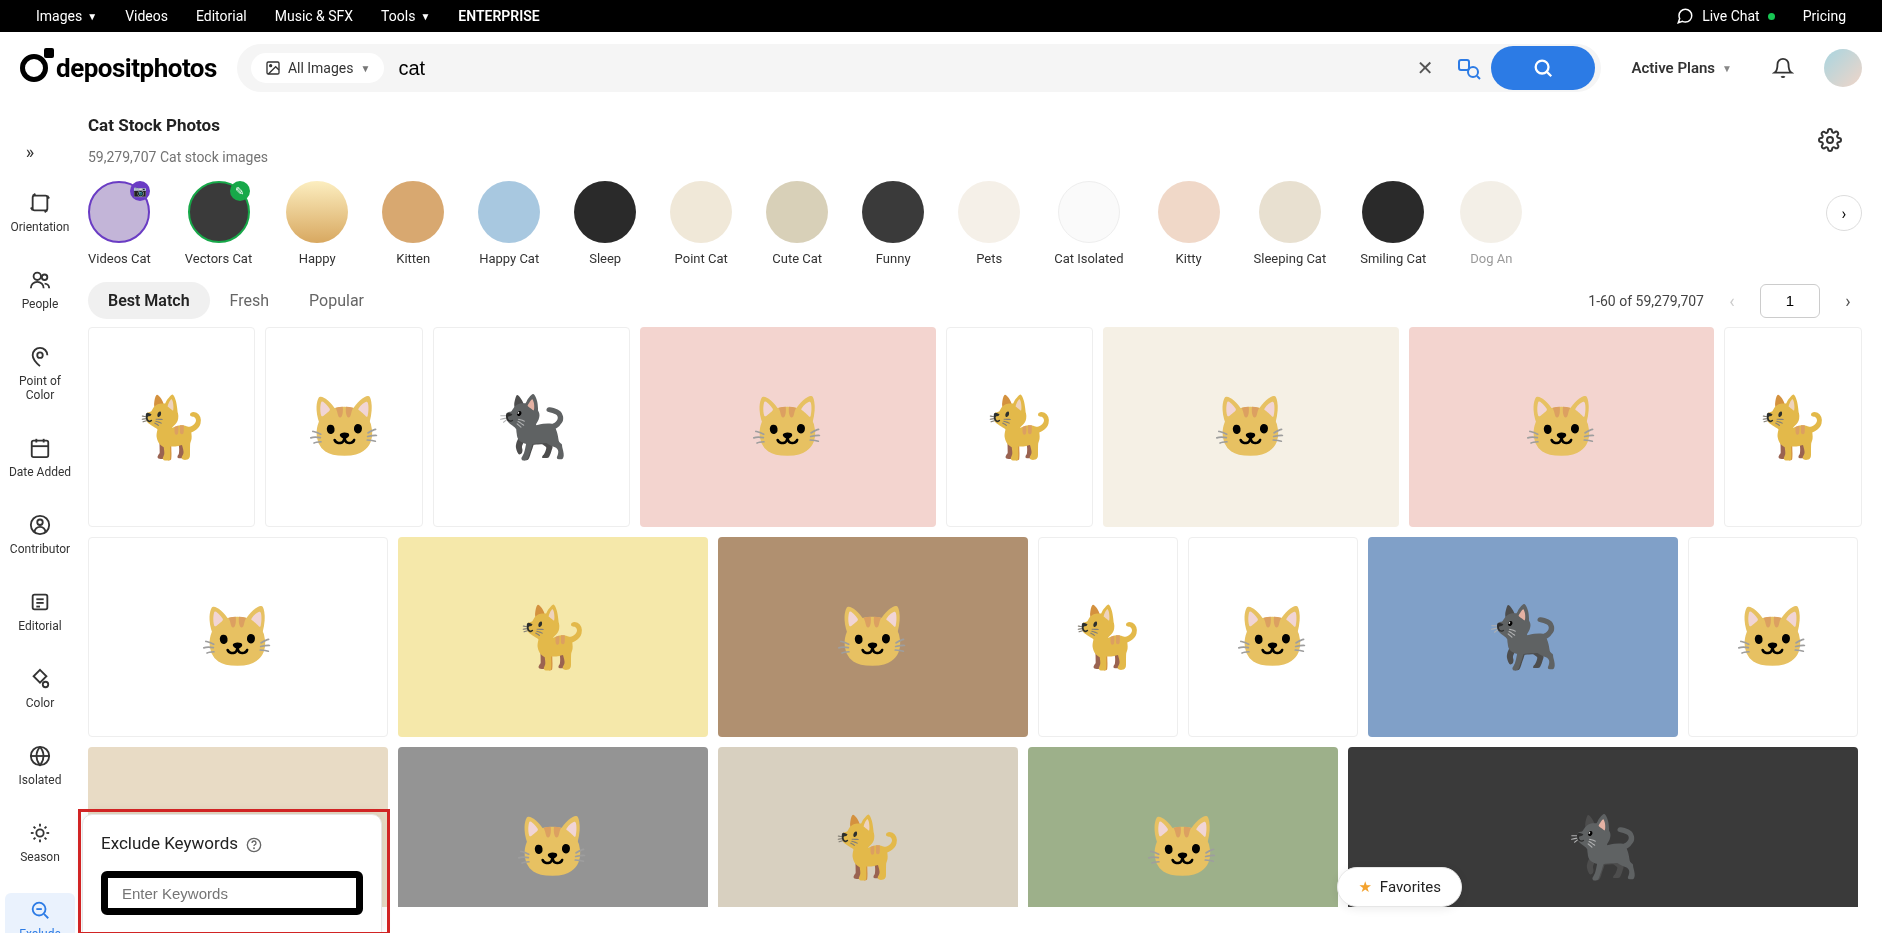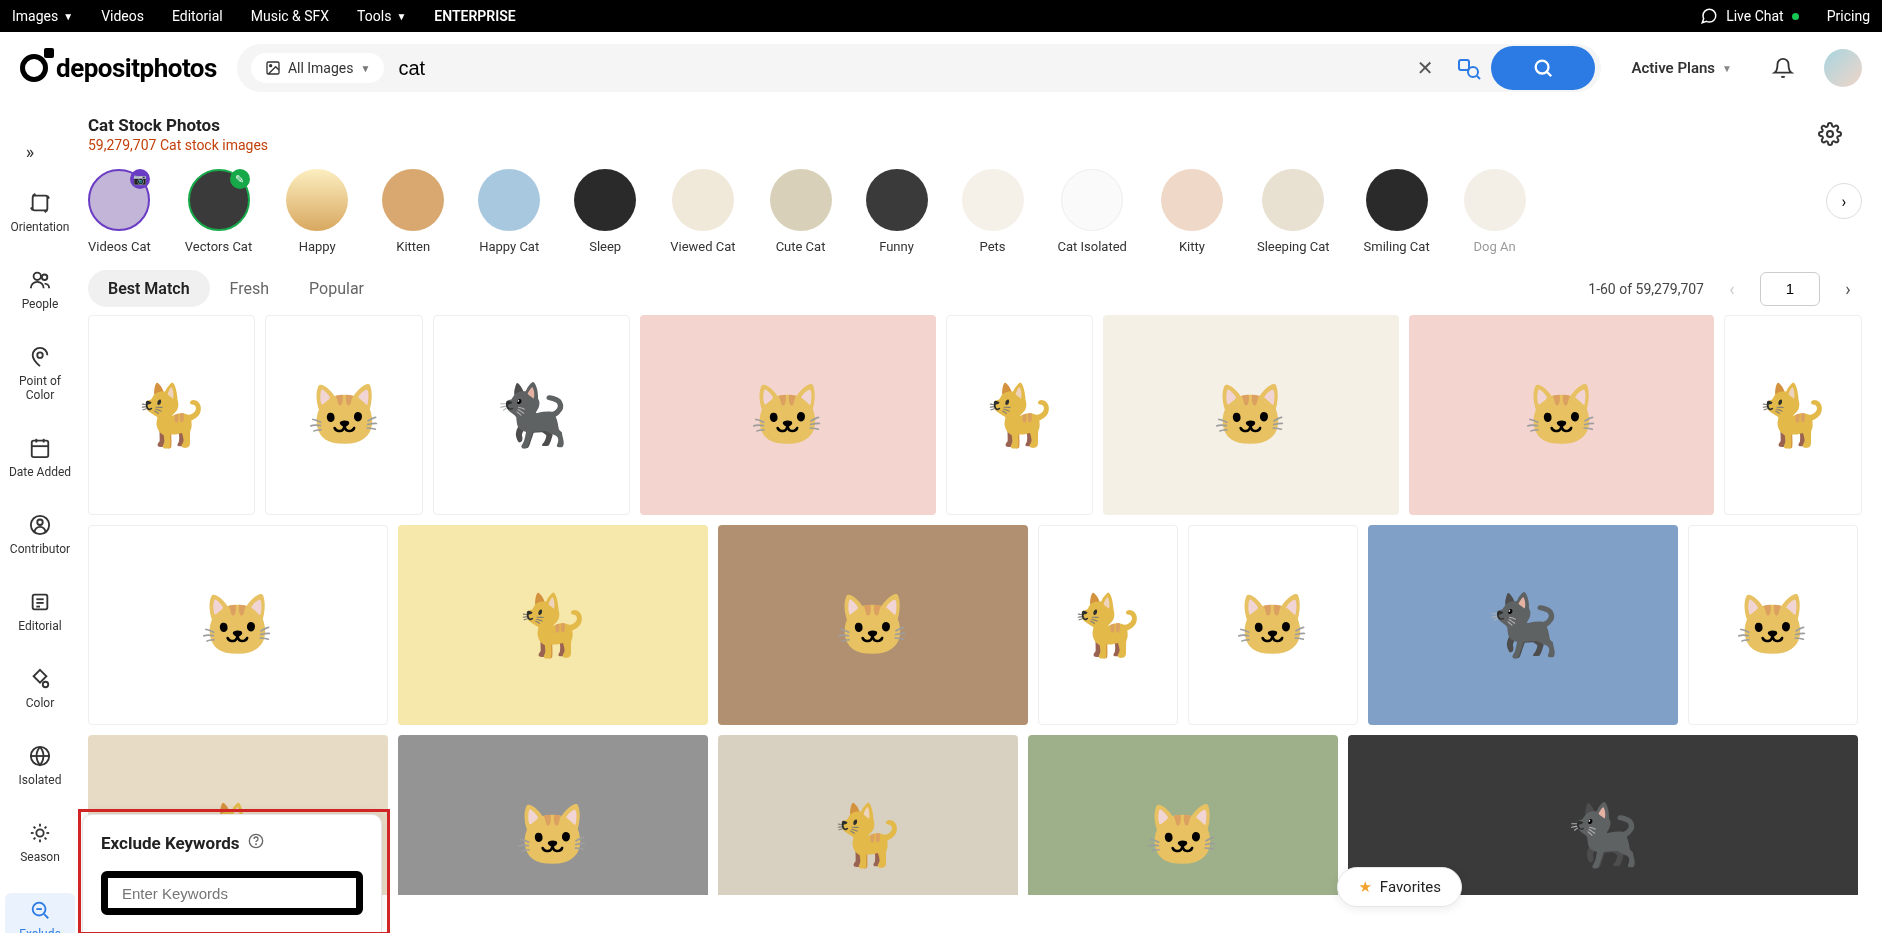--- a/index.html
+++ b/index.html
@@ -1,19 +1,19 @@
 <!DOCTYPE html>
 <html><head>
 <meta charset="utf-8">
 <style>
 * { margin: 0; padding: 0; box-sizing: border-box; }
 body { font-family: -apple-system, BlinkMacSystemFont, "Segoe UI", Roboto, Arial, sans-serif; background: #fff; width: 1882px; height: 933px; overflow: hidden; }
 
 
-.top-nav { background: #000; color: #fff; height: 32px; display: flex; align-items: center; padding: 0 12px; font-size: 14px; justify-content: space-between; }
+.top-nav { background: #000; color: #fff; height: 32px; display: flex; align-items: center; padding: 0 36px; font-size: 14px; justify-content: space-between; }
 .top-nav-left { display: flex; gap: 28px; }
 .top-nav-item { display: flex; align-items: center; gap: 5px; cursor: pointer; color: #fff; }
 .top-nav-right { display: flex; align-items: center; gap: 28px; }
 .live-chat { display: flex; align-items: center; gap: 8px; }
 .green-dot { width: 7px; height: 7px; background: #17c653; border-radius: 50%; }
 
 
 .header { display: flex; align-items: center; padding: 12px 20px; gap: 20px; background: #fff; border-bottom: 1px solid transparent; }
 .logo { display: flex; align-items: center; font-size: 26px; font-weight: 700; color: #000; letter-spacing: -0.5px; cursor: pointer; }
 .logo-dot { width: 10px; height: 10px; background: #000; border-radius: 2px; margin-bottom: 14px; margin-left: 2px; }
@@ -24,21 +24,21 @@
 .clear-x { font-size: 20px; color: #555; cursor: pointer; padding: 0 14px; }
 .reverse-icon { color: #2c7be5; padding: 0 10px; cursor: pointer; }
 .search-btn { width: 104px; height: 44px; background: #2c7be5; border-radius: 24px; display: flex; align-items: center; justify-content: center; cursor: pointer; }
 .active-plans { display: flex; align-items: center; gap: 7px; font-weight: 600; font-size: 15px; cursor: pointer; color: #333; padding: 0 10px; }
 .bell { cursor: pointer; padding: 0 10px; }
 .avatar { width: 38px; height: 38px; border-radius: 50%; background: linear-gradient(135deg, #a8d5e0, #f0d5c8); cursor: pointer; }
 .title-area { display: flex; align-items: center; padding: 10px 20px 2px 20px; gap: 20px; justify-content: space-between; }
 .collapse-sidebar { font-size: 18px; color: #333; cursor: pointer; padding: 0 4px; margin-right: 20px; }
 .title-block { flex: 1; }
 .page-title { font-size: 17px; font-weight: 700; color: #222; }
-.page-sub { font-size: 14px; color: #c2410c; margin-top: 2px; }
+.page-sub { font-size: 14px; color: #737373; margin-top: 14px; }
 .gear { cursor: pointer; color: #444; }
 
 
 .main-layout { display: flex; height: calc(933px - 32px - 72px); }
 .sidebar { width: 80px; display: flex; flex-direction: column; align-items: center; padding-top: 36px; gap: 24px; }
 .side-item { display: flex; flex-direction: column; align-items: center; gap: 5px; font-size: 12px; color: #333; cursor: pointer; width: 70px; text-align: center; padding: 5px 0; border-radius: 6px; }
 .side-item.active { color: #2c7be5; background: #eaf2fd; }
 .side-icon { width: 24px; height: 24px; display: flex; align-items: center; justify-content: center; }
 
 .content { flex: 1; padding: 0 20px 20px 8px; overflow: hidden; }
@@ -77,21 +77,21 @@
 .thumb.grey { background: #949494; }
 .thumb.wood { background: #b09070; }
 .thumb.blue { background: #80a0c8; }
 .thumb.dark { background: #3a3a3a; }
 .thumb.green { background: #9db08a; }
 .thumb.beige { background: #d8d0c0; }
 .cat-emoji { filter: saturate(0.6); }
 
 
 .exclude-panel { position: fixed; left: 82px; bottom: -1px; width: 300px; background: #fff; border: 1px solid #e6e6e6; border-radius: 10px 10px 0 0; padding: 18px; box-shadow: 0 -2px 12px rgba(0,0,0,0.08); }
-.exclude-panel h3 { font-size: 17px; font-weight: 700; display: flex; align-items: flex-start; gap: 8px; color: #222; }
+.exclude-panel h3 { font-size: 17px; font-weight: 400; display: flex; align-items: flex-end; gap: 8px; color: #222; }
 .exclude-input { margin-top: 18px; width: 100%; height: 44px; border: 7px solid #000000; border-radius: 6px; padding: 0 14px; font-size: 15px; }
 .red-outline { position: fixed; left: 78px; bottom: -2px; width: 312px; height: 126px; border: 3px solid #d12424; z-index: 5; pointer-events: none; }
 
 
 .bottom-pills { position: fixed; right: 420px; bottom: 26px; display: flex; gap: 14px; }
 .pill { background: #fff; border: 1px solid #e6e6e6; border-radius: 22px; padding: 10px 20px; display: flex; align-items: center; gap: 8px; font-size: 15px; color: #222; cursor: pointer; box-shadow: 0 2px 10px rgba(0,0,0,0.08); }
 .star { color: #f3a22e; }
 .purple-icon { color: #8a3cc4; }
 
 svg { display: block; }
@@ -336,21 +336,21 @@
       <div class="cat">
           <div class="cat-circle" style="background:#a8c8e0"></div>
           <span class="cat-label">Happy Cat</span>
         </div>
       <div class="cat">
           <div class="cat-circle" style="background:#2a2a2a"></div>
           <span class="cat-label">Sleep</span>
         </div>
       <div class="cat">
           <div class="cat-circle" style="background:#f0e8d8"></div>
-          <span class="cat-label">Viewed Cat</span>
+          <span class="cat-label">Point Cat</span>
         </div>
       <div class="cat">
           <div class="cat-circle" style="background:#d8d0b8"></div>
           <span class="cat-label">Cute Cat</span>
         </div>
       <div class="cat">
           <div class="cat-circle" style="background:#3a3a3a"></div>
           <span class="cat-label">Funny</span>
         </div>
       <div class="cat">

